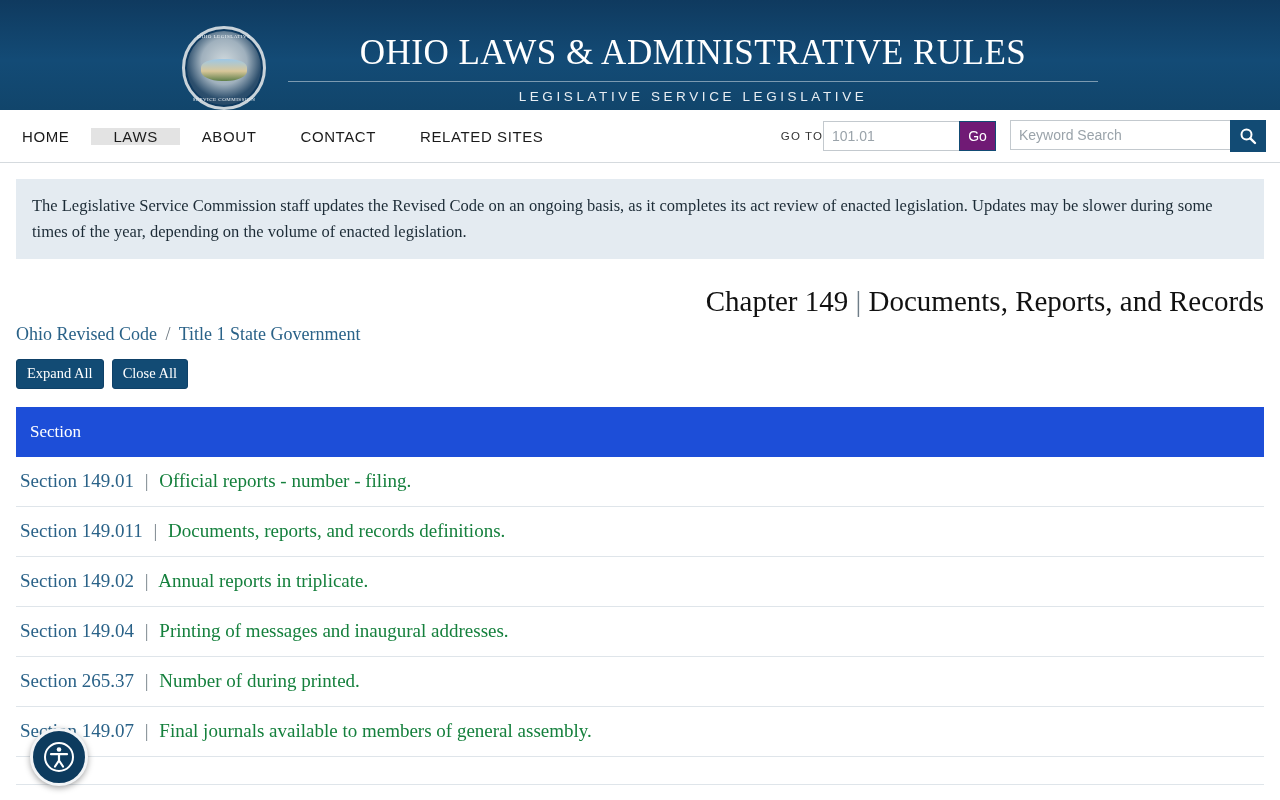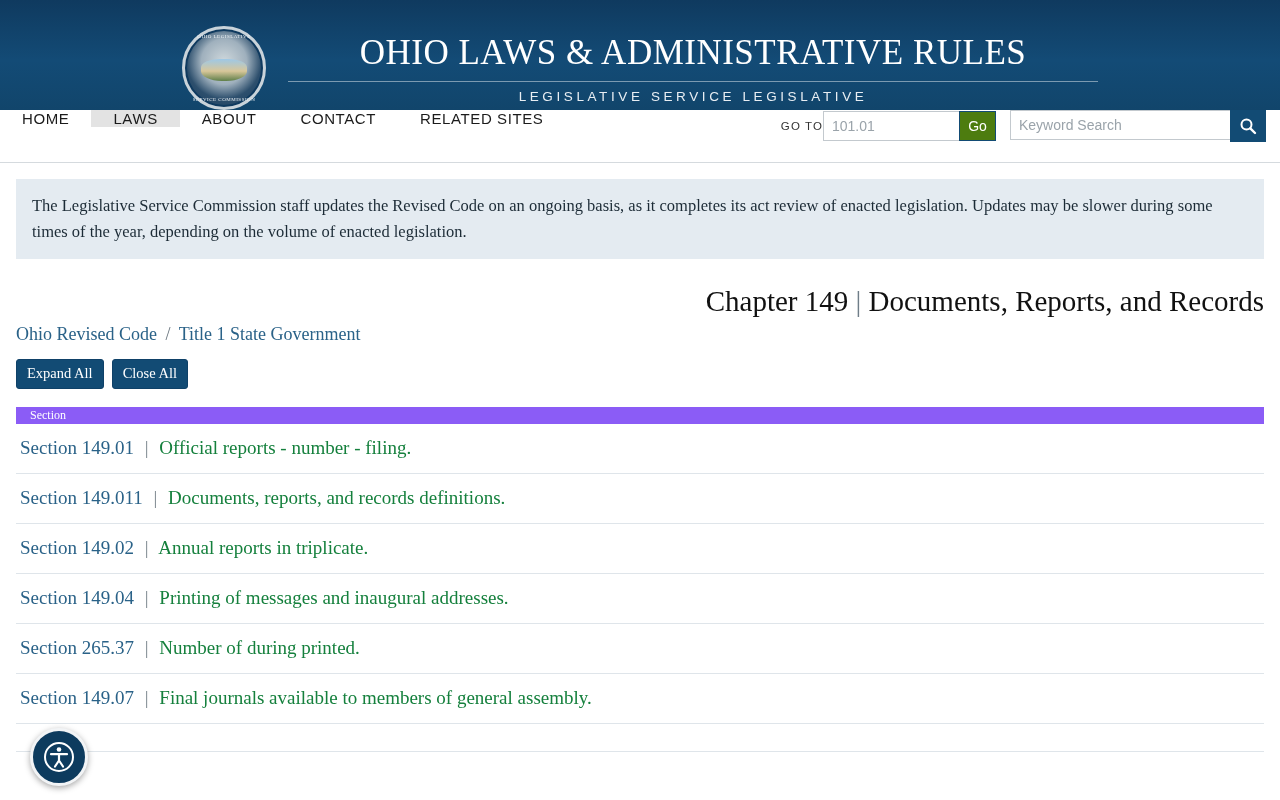--- a/index.html
+++ b/index.html
@@ -73,21 +73,21 @@
     letter-spacing: 3.6px;
     font-family: "Liberation Sans", sans-serif;
   }
 
   
   .navbar {
     height: 53px;
     background: #ffffff;
     border-bottom: 1px solid #d5dade;
     display: flex;
-    align-items: flex-start;
+    align-items: center;
     position: relative;
   }
   .nav-links { display: flex; align-items: stretch; }
   .nav-link {
     display: flex;
     align-items: center;
     padding: 0 22px;
     font-size: 15px;
     letter-spacing: 0.6px;
     color: #1b1b1b;
@@ -118,21 +118,21 @@
     padding: 0 8px;
     font-size: 14px;
     color: #222;
     outline: none;
     font-family: "Liberation Sans", sans-serif;
   }
   .goto-input::placeholder { color: #9aa3aa; }
   .go-btn {
     height: 30px;
     min-width: 37px;
-    background: #4d7c0f;
+    background: #701a75;
     color: #fff;
     border: 1px solid #124b74;
     font-size: 14px;
     cursor: pointer;
     font-family: "Liberation Sans", sans-serif;
   }
   .kw-wrap { display: flex; margin-left: 14px; }
   .kw-input {
     width: 220px;
     height: 30px;
@@ -188,25 +188,25 @@
     border: 1px solid #0f4168;
     border-radius: 3px;
     font-family: "Liberation Serif", serif;
     font-size: 14.5px;
     padding: 5px 10px 6px 10px;
     cursor: pointer;
   }
 
   .section-head {
     margin-top: 18px;
-    background: #8b5cf6;
+    background: #1d4ed8;
     color: #fff;
     font-family: "Liberation Serif", serif;
-    font-size: 12px;
-    padding: 1px 14px;
+    font-size: 17px;
+    padding: 15px 14px;
   }
   .section-list { }
   .section-row {
     border-bottom: 1px solid #dfe5ea;
     padding: 13px 4px 14px 4px;
     font-family: "Liberation Serif", serif;
     font-size: 19px;
     color: #2a6288;
     cursor: pointer;
     white-space: nowrap;

